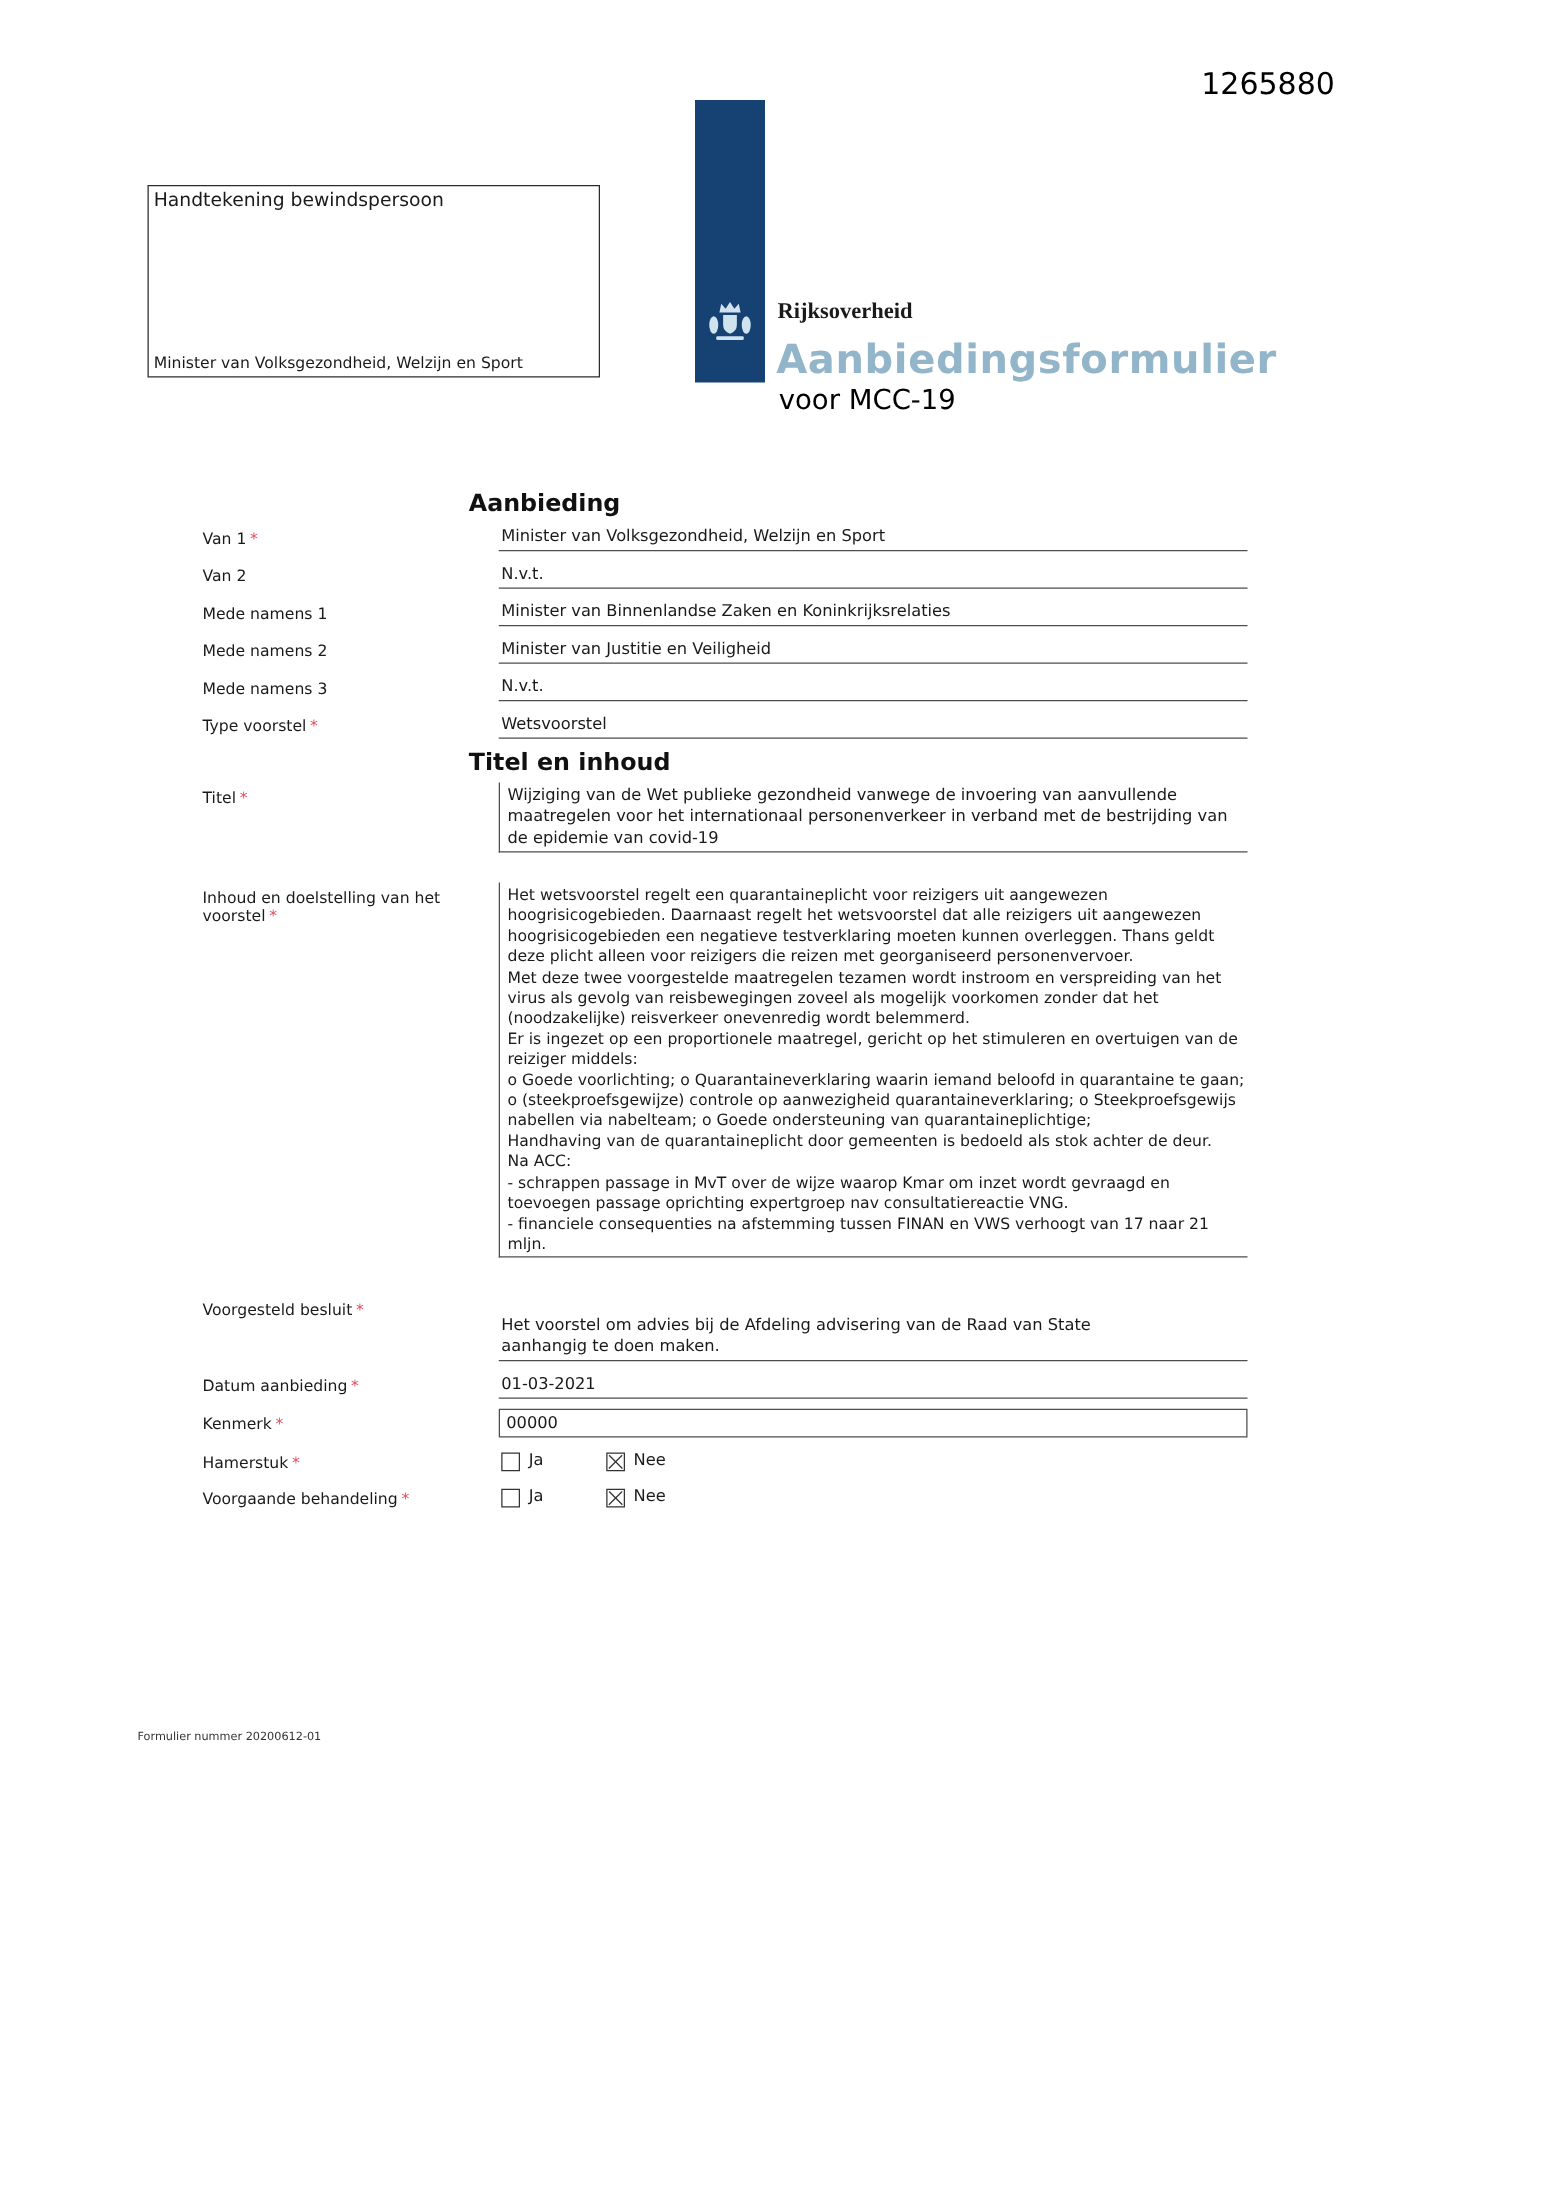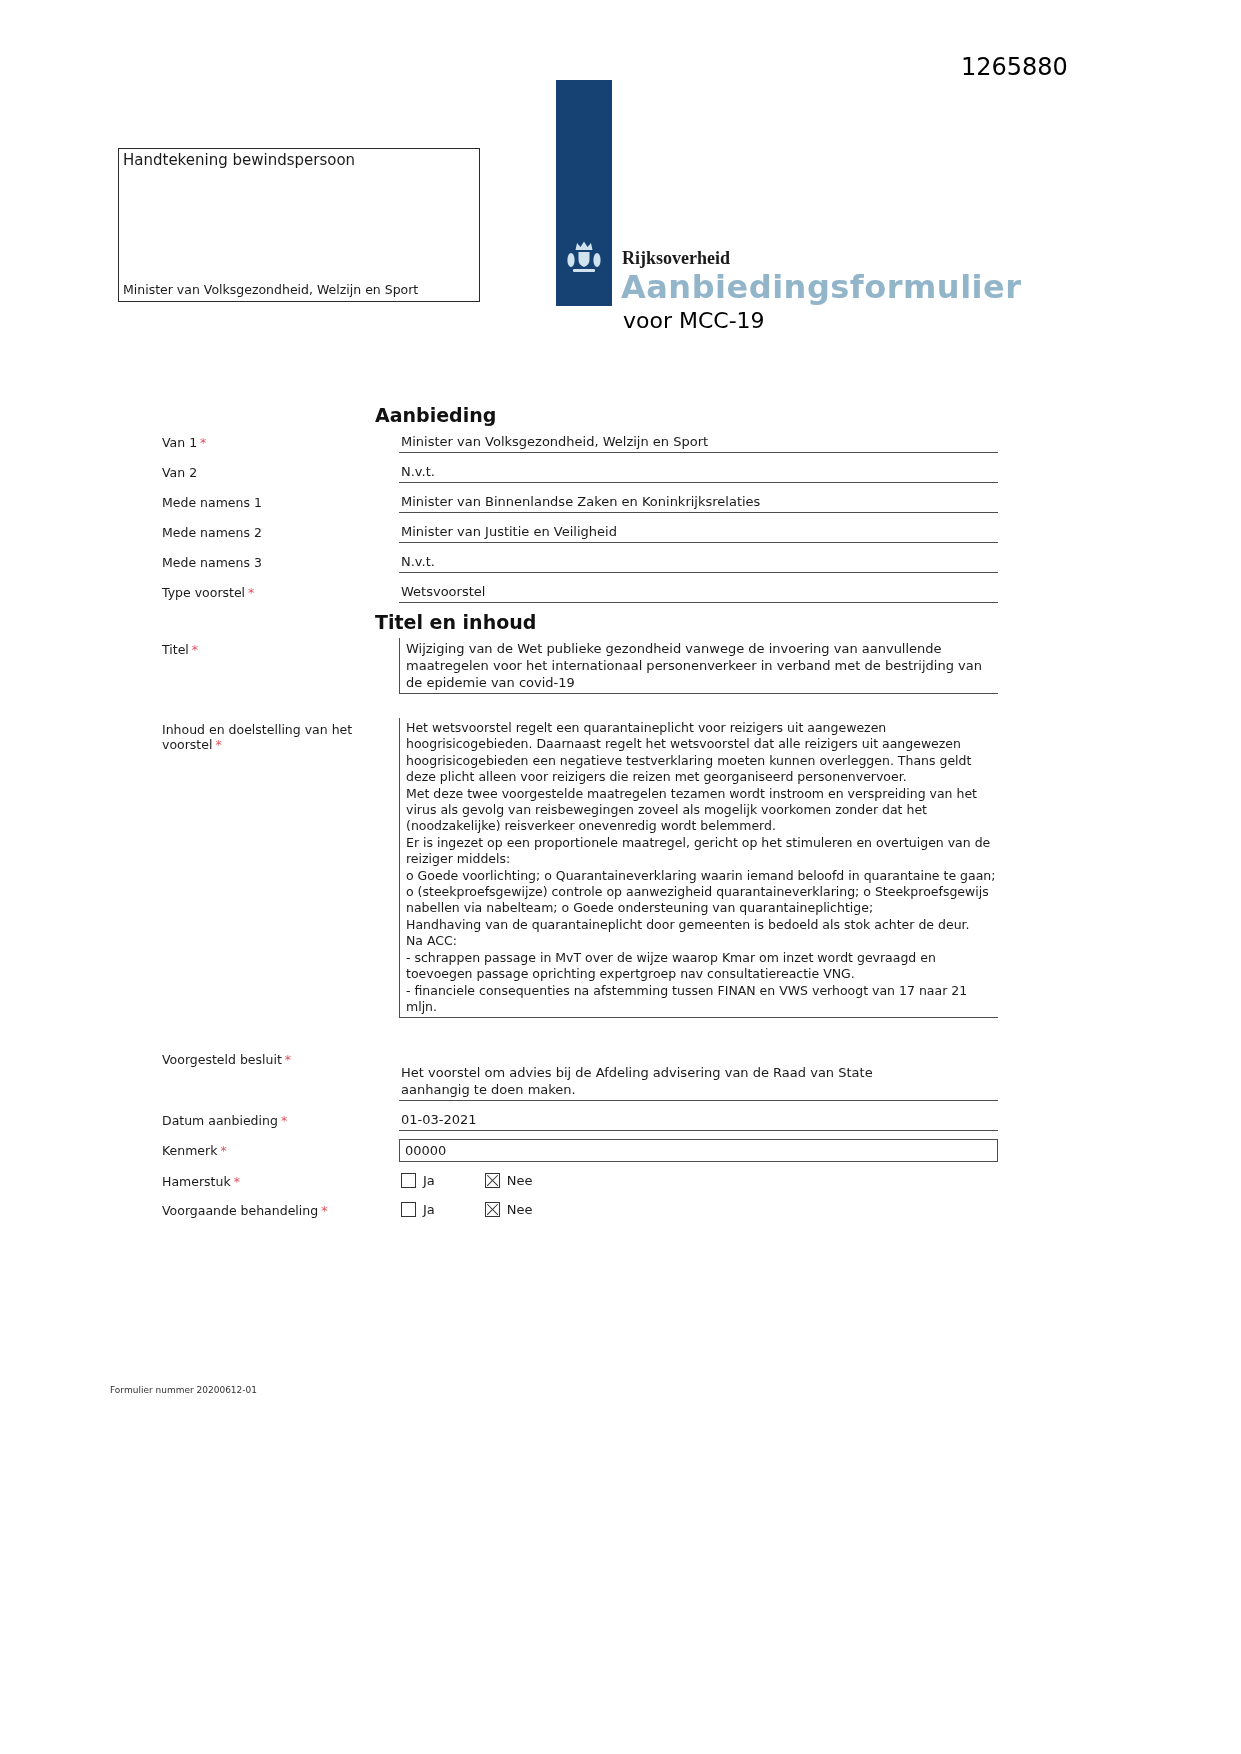--- a/index.html
+++ b/index.html
@@ -12,42 +12,42 @@
 
   
   .sig-box{position:absolute;left:118px;top:148px;width:360px;height:152px;border:1px solid #2b2b2b;}
   .sig-label{position:absolute;top:2px;left:4px;font-size:15px;}
   .sig-footer{position:absolute;bottom:4px;left:4px;font-size:12.5px;}
 
   
   .ribbon{position:absolute;left:556px;top:80px;width:56px;height:226px;background:#154273;}
   .logo{position:absolute;left:50%;transform:translateX(-50%);bottom:22px;width:40px;height:46px;}
 
-  .brand{position:absolute;left:622px;top:248px;font-family:"Liberation Serif","DejaVu Serif",serif;font-weight:bold;font-size:18px;color:#1a1a1a;}
+  .brand{position:absolute;left:622px;top:238px;font-family:"Liberation Serif","DejaVu Serif",serif;font-weight:bold;font-size:18px;color:#1a1a1a;}
   .big-title{position:absolute;left:621px;top:268px;font-size:32px;font-weight:bold;color:#92b5ca;letter-spacing:0.5px;text-align:right;}
   .sub-title{position:absolute;left:623px;top:308px;font-size:22px;color:#000000;}
 
   
   .form{position:absolute;left:162px;top:392px;width:836px;}
-  .section-heading{font-size:19px;font-weight:600;margin:12px 0 5px 213px;line-height:22px;color:#111;}
+  .section-heading{font-size:19px;font-weight:600;margin:0 0 5px 213px;line-height:22px;color:#111;}
   .section-heading.mt{margin-top:4px;}
   .frow{display:flex;align-items:flex-start;margin-bottom:8px;gap:24px;}
   .flabel{flex:0 0 213px;width:213px;font-size:12.5px;line-height:15px;padding-top:4px;padding-right:18px;box-sizing:border-box;}
   .star{color:#e0515d;margin-left:3px;}
   .fvalue{flex:1;font-size:13px;line-height:17px;border-bottom:1px solid #4d4d4d;padding:2px 2px 2px 2px;min-height:17px;}
   .fvalue.boxed{border-left:1px solid #4d4d4d;padding-left:6px;white-space:pre-wrap;}
   .fvalue.inhoud{font-size:12.5px;line-height:16.4px;margin-bottom:22px;}
   .fvalue.titel-box{margin-bottom:16px;}
   .fvalue.besluit{white-space:pre-wrap;margin-top:14px;}
   .fvalue.kenmerk{border:1px solid #4d4d4d;padding-left:5px;}
   .fvalue.nb{border-bottom:none;}
 
   
   .cb-group{display:flex;gap:50px;padding-top:2px;}
-  .cb-item{display:flex;align-items:center;gap:7px;font-size:13px;}
+  .cb-item{display:flex;align-items:flex-end;gap:7px;font-size:13px;}
   .cb{width:13px;height:13px;border:1.4px solid #333;position:relative;display:inline-block;box-sizing:content-box;background:#fff;}
   .cb.checked::before,.cb.checked::after{content:"";position:absolute;left:-1px;top:5.8px;width:15px;height:1.3px;background:#333;}
   .cb.checked::before{transform:rotate(45deg);}
   .cb.checked::after{transform:rotate(-45deg);}
 
   .page-footer{position:absolute;left:110px;top:1385px;font-size:9px;color:#333;}
 </style>
 </head>
 <body>
 

